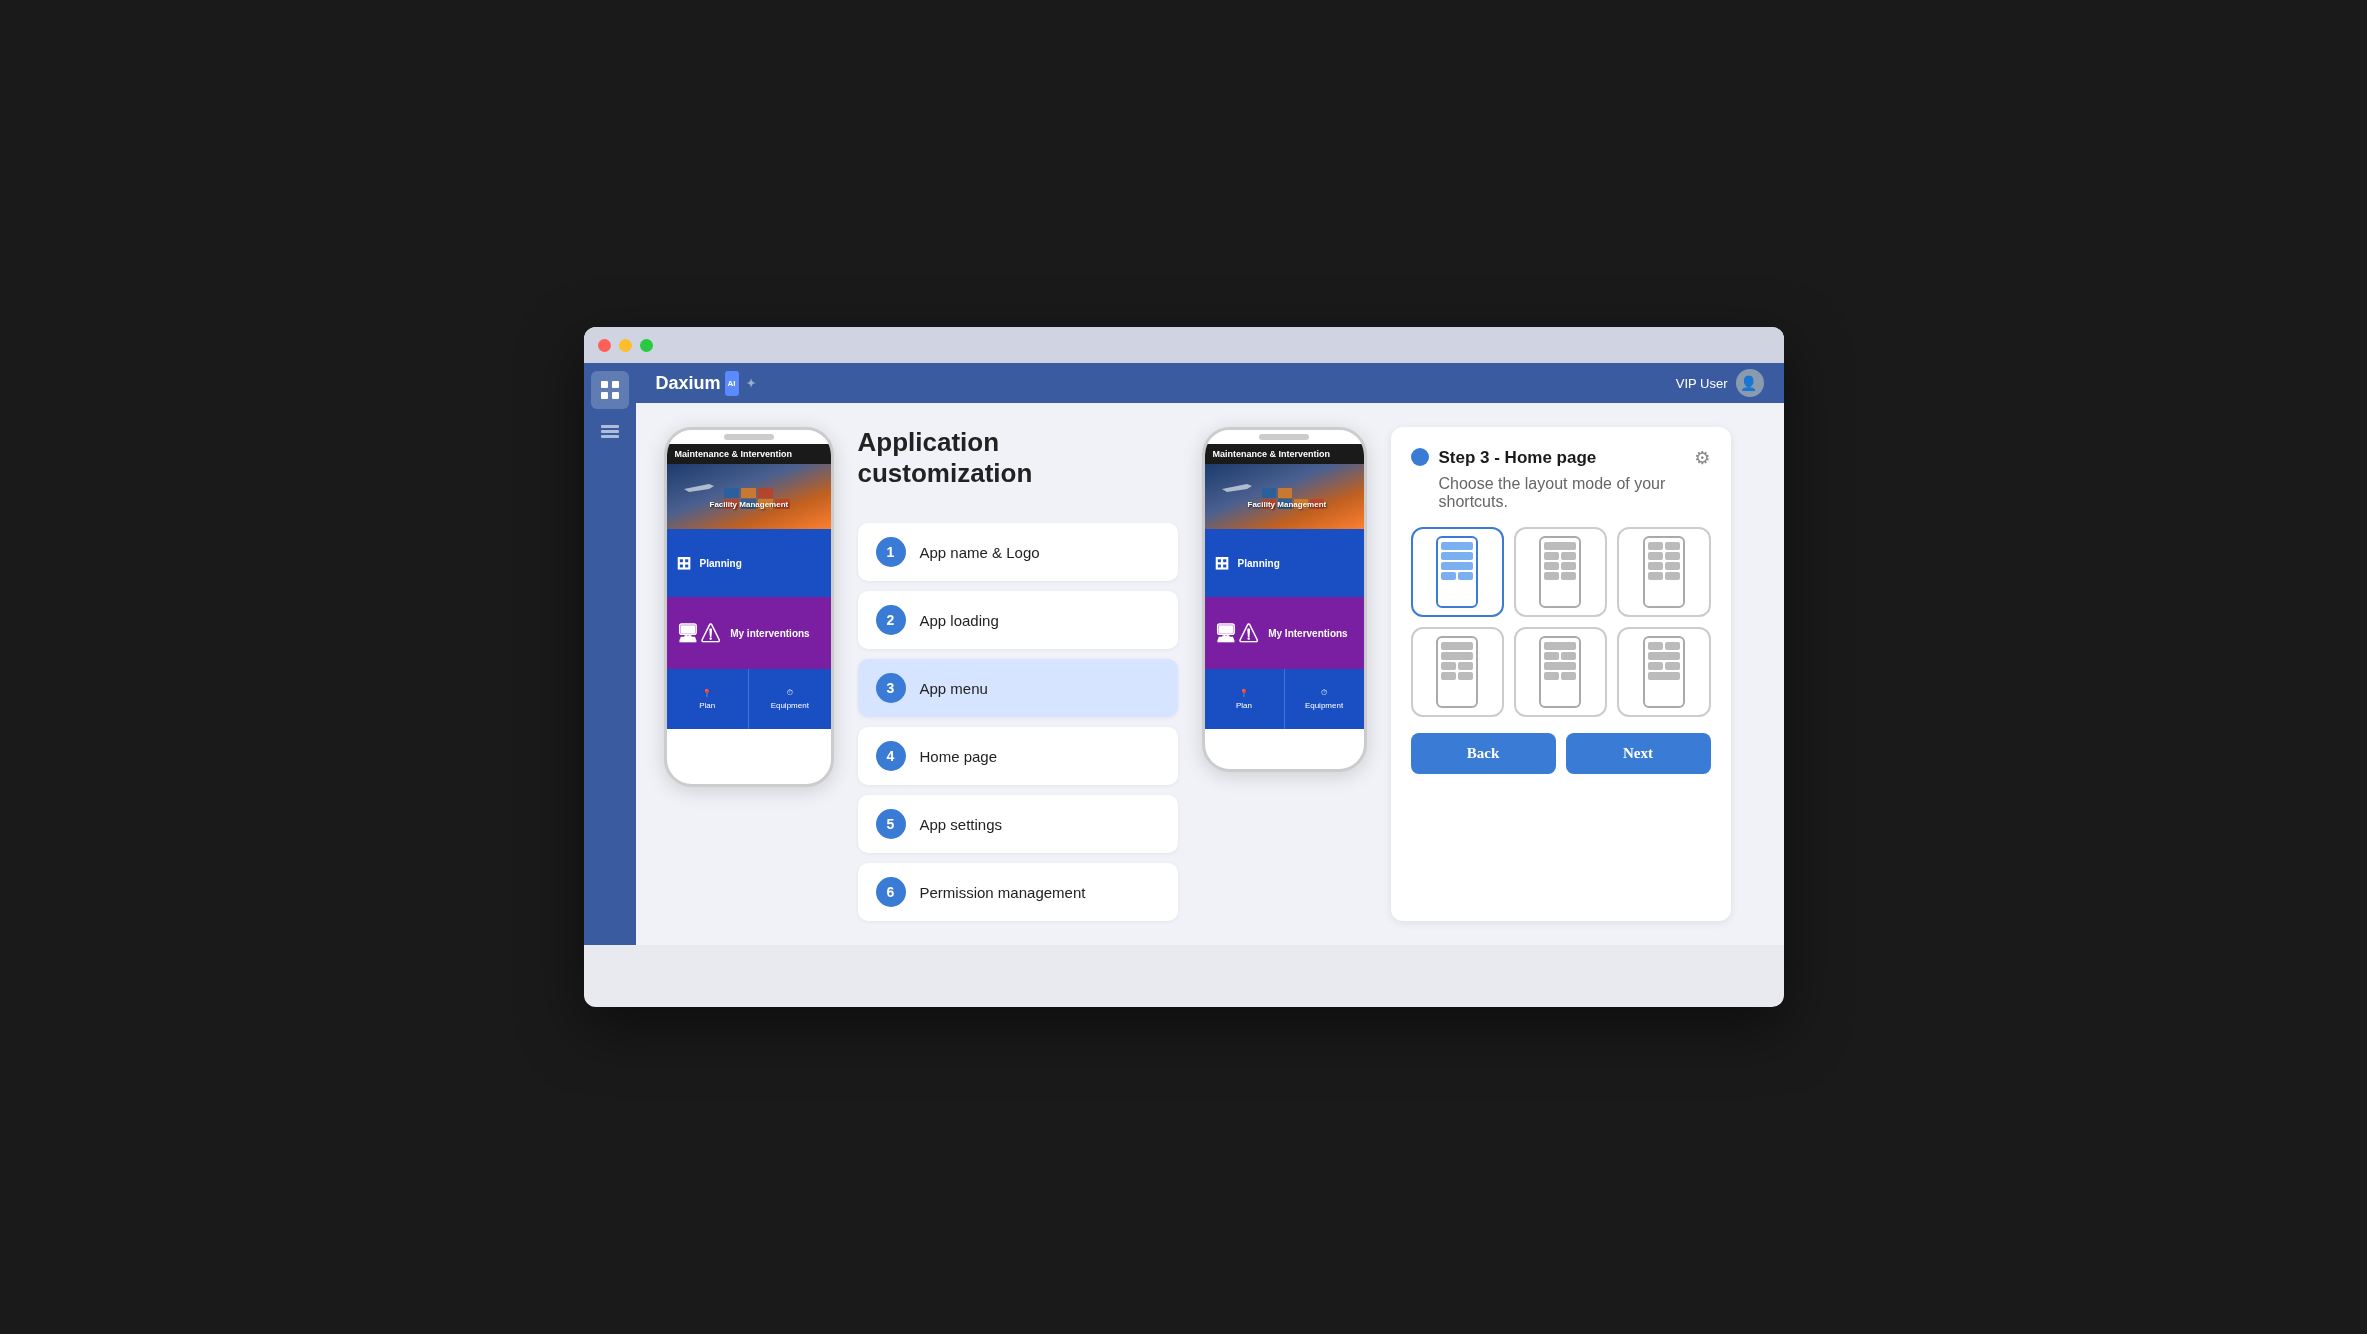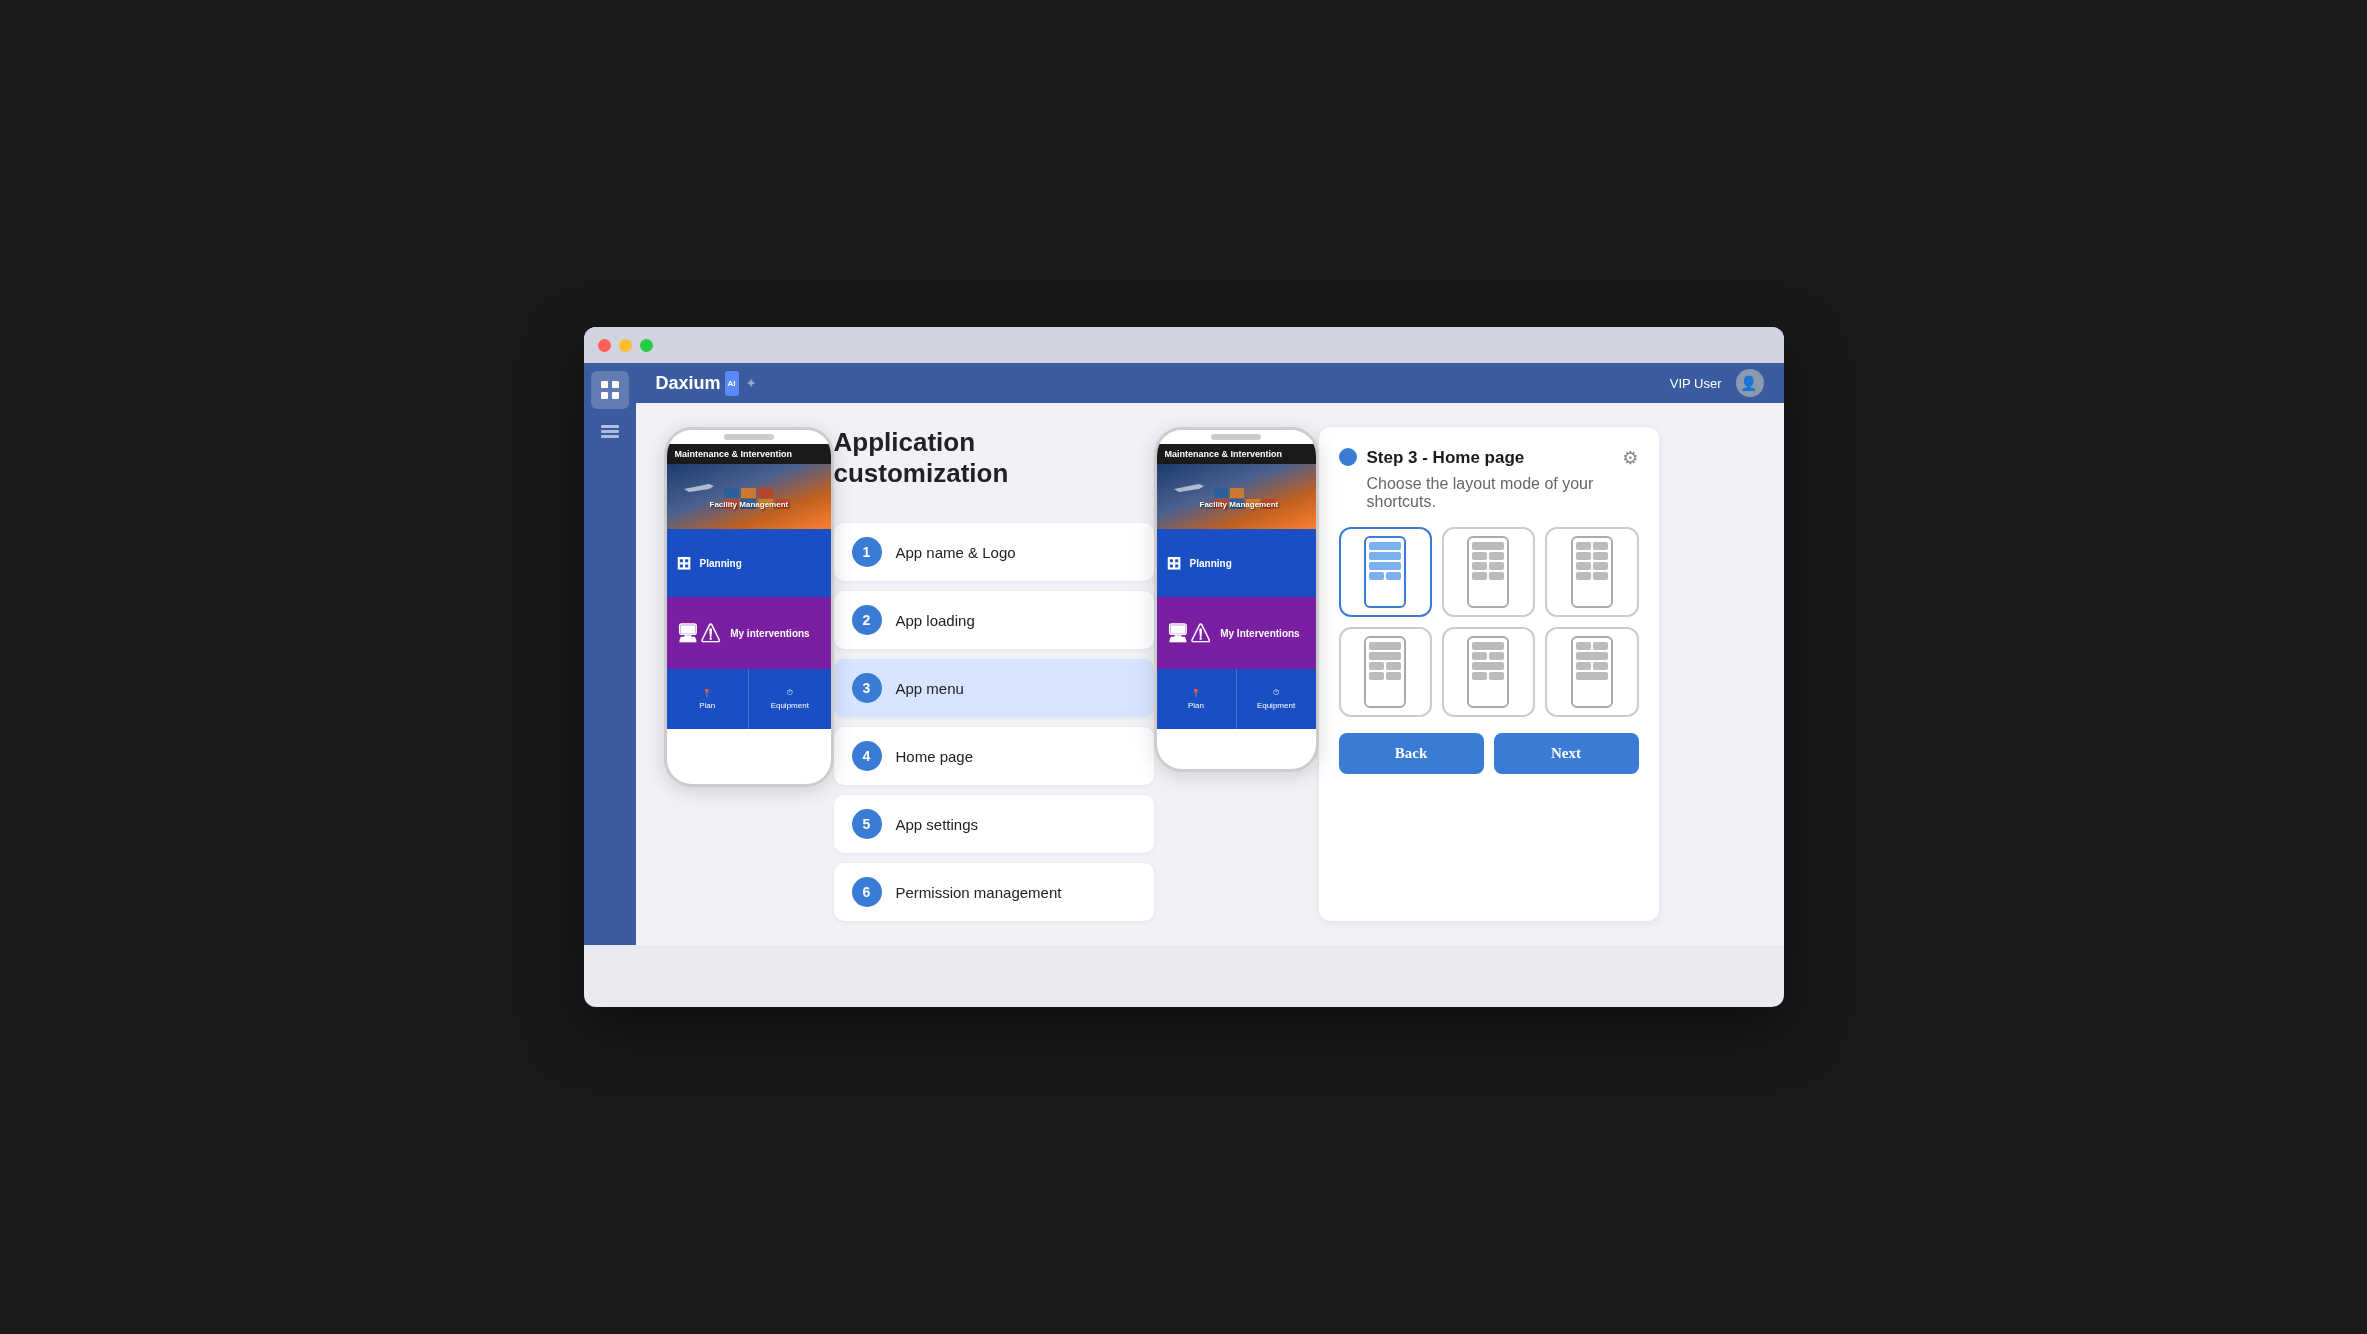--- a/index.html
+++ b/index.html
@@ -85,38 +85,39 @@
     .top-bar-logo sup {
       font-size: 8px;
       background: #5b8aff;
       border-radius: 3px;
       padding: 8px 3px;
     }
     .top-bar-user {
       color: white;
       display: flex;
       align-items: center;
-      gap: 14px;
+      gap: 8px;
       font-size: 13px;
     }
     .user-avatar {
       width: 28px;
       height: 28px;
       border-radius: 50%;
       background: #8a9bb0;
       display: flex;
       align-items: center;
       justify-content: center;
       color: white;
       font-size: 14px;
     }
     .content-area {
       flex: 1;
       padding: 24px 28px;
       display: flex;
+      gap: 24px;
       overflow: hidden;
     }
     .page-title {
       font-size: 26px;
       font-weight: 700;
       color: #222;
       margin-bottom: 24px;
     }
     .left-phone-section {
       display: flex;

